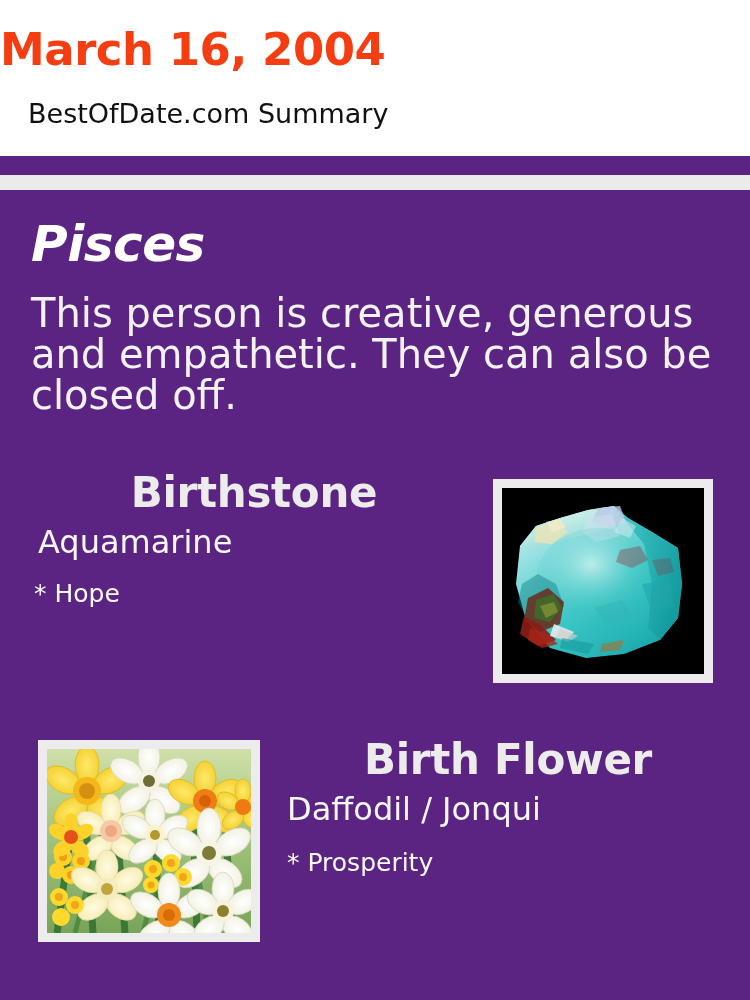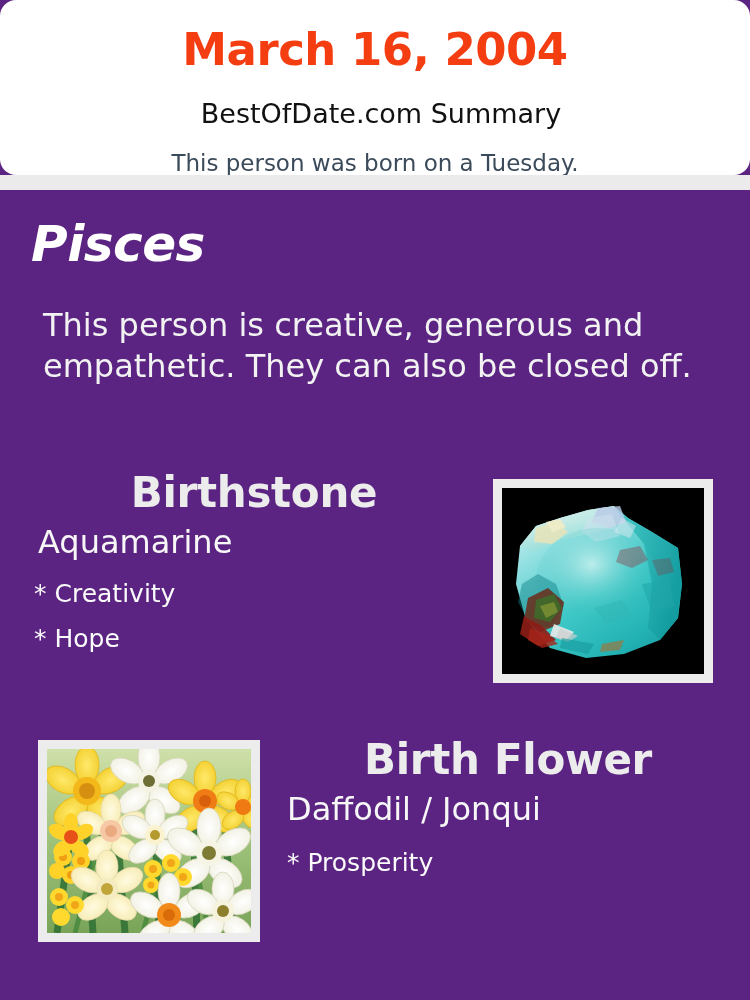--- a/index.html
+++ b/index.html
@@ -20,25 +20,24 @@
     height: 1000px;
     background: #5b2482;
   }
 
   
   .header {
     position: absolute;
     left: 0;
     top: 0;
     width: 750px;
-    height: 175px;
+    height: 156px;
     background: #ffffff;
-    text-align: center;
+    text-align: left;
     box-sizing: border-box;
-    border-radius: 16px;
   }
   .date-title {
     margin: 0;
     padding-top: 24px;
     font-size: 45px;
     line-height: 52px;
     font-weight: bold;
     color: #f53d12;
     letter-spacing: -0.5px;
     font-family: "DejaVu Sans", sans-serif;
@@ -89,22 +88,22 @@
     font-weight: bold;
     color: #ffffff;
     letter-spacing: -0.5px;
     font-style: italic;
   }
   .zodiac-desc {
     position: absolute;
     left: 31px;
     top: 103px;
     width: 690px;
-    margin: 12px;
-    font-size: 32px;
+    margin: 0;
+    font-size: 40px;
     line-height: 41px;
     font-weight: normal;
     color: #f2f2f2;
   }
 
   
   .stone-block {
     position: absolute;
     left: 34px;
     top: 278px;
@@ -179,34 +178,32 @@
   }
 </style>
 </head>
 <body>
 
 <div class="page">
 
   <div class="header">
     <h1 class="date-title">March 16, 2004</h1>
     <div class="site-summary">BestOfDate.com Summary</div>
-    <div class="born-line">This person was born on a Tuesday.</div>
   </div>
   <div class="divider"></div>
 
   <div class="body-area">
 
     <div class="zodiac-name">Pisces</div>
     <div class="zodiac-desc">This person is creative, generous and empathetic. They can also be closed off.</div>
 
     <div class="stone-block">
       <div class="section-heading">Birthstone</div>
       <div class="section-subtitle">Aquamarine</div>
       <ul class="trait-list">
-        <li class="trait-item">* Creativity</li>
         <li class="trait-item">* Hope</li>
       </ul>
     </div>
 
     <div class="flower-block">
       <div class="section-heading">Birth Flower</div>
       <div class="section-subtitle">Daffodil / Jonqui</div>
       <ul class="trait-list">
         <li class="trait-item">* Prosperity</li>
       </ul>

